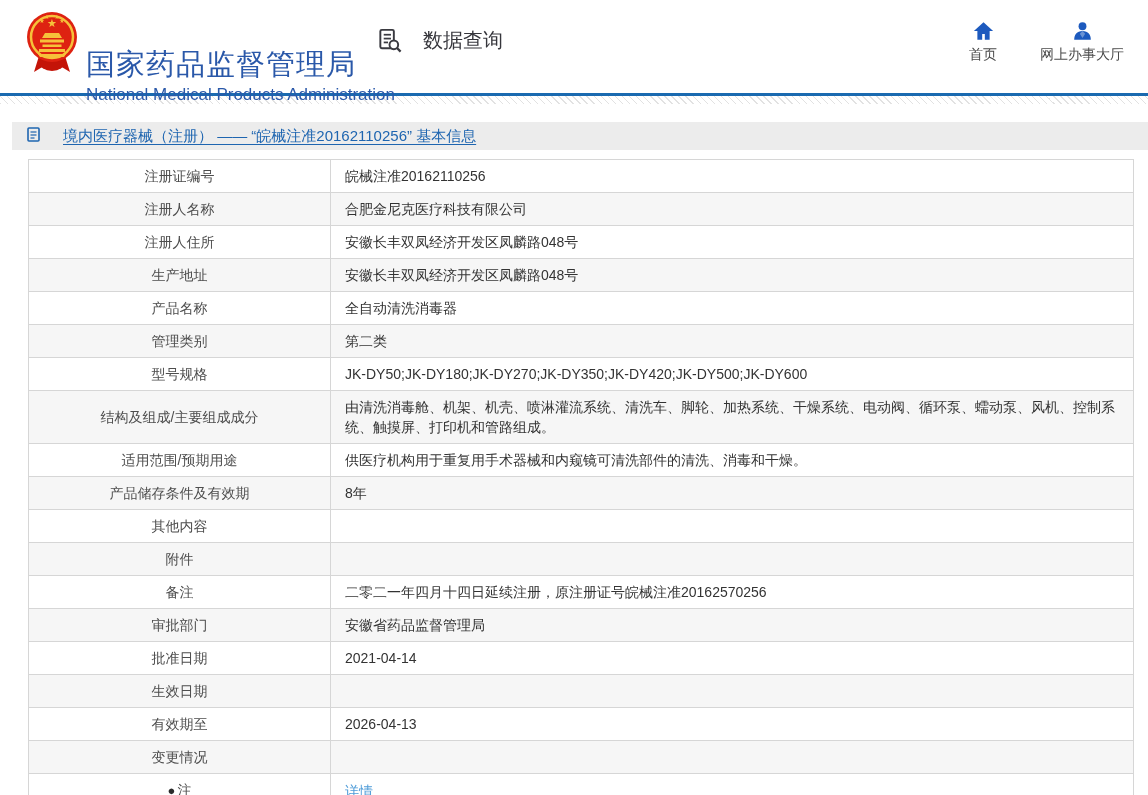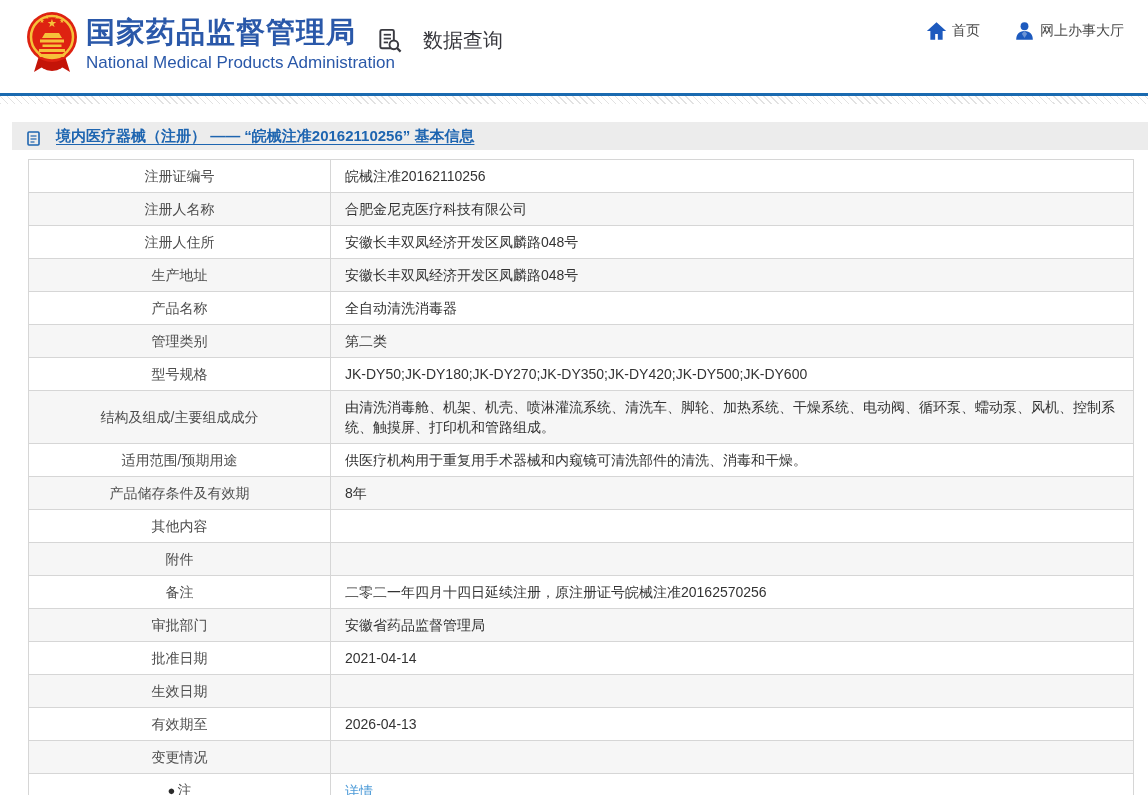--- a/index.html
+++ b/index.html
@@ -13,42 +13,42 @@
   }
   *{box-sizing:border-box;margin:0;padding:0;}
   body{
     width:1148px;height:795px;overflow:hidden;background:#fff;
     font-family:"Liberation Sans","DejaVu Sans",sans-serif;
   }
   
   .header{position:relative;height:93px;background:#fff;}
   .logo{position:absolute;left:26px;top:10px;width:52px;height:68px;cursor:pointer;}
   .title-block{position:absolute;left:86px;top:15px;}
-  .site-title{font-size:29px;font-weight:700;color:var(--brand-blue);letter-spacing:1px;line-height:34px;}
+  .site-title{font-size:29px;font-weight:400;color:var(--brand-blue);letter-spacing:1px;line-height:34px;margin-top:32px;}
   .site-subtitle{font-size:17px;color:var(--brand-blue);margin-top:4px;}
   .data-query{position:absolute;left:376px;top:27px;display:flex;align-items:center;gap:20px;cursor:pointer;}
   .data-query-label{font-size:20px;color:#36363c;}
   .top-nav{position:absolute;right:24px;top:21px;display:flex;gap:34px;}
-  .nav-item{display:flex;align-items:center;gap:5px;cursor:pointer;min-width:46px;}
+  .nav-item{display:flex;flex-direction:column;align-items:center;gap:5px;cursor:pointer;min-width:46px;}
   .nav-label{font-size:14px;color:#4a4a4a;white-space:nowrap;}
   
   .stripe-band{
     border-top:3px solid var(--divider-blue);
     height:11px;
     background:repeating-linear-gradient(45deg,#e2e2e2 0px,#e2e2e2 1px,#ffffff 1px,#ffffff 5px);
   }
   
   .page-title-bar{
     margin:18px 0 0 12px;height:28px;background:#ececec;
     display:flex;align-items:center;padding-left:15px;
   }
   .page-title{
-    display:flex;align-items:flex-end;gap:16px;
+    display:flex;align-items:flex-start;gap:23px;
     color:var(--title-link-blue);font-size:15px;
-    text-decoration:underline;text-underline-offset:3px;text-decoration-thickness:1px;font-weight:bold;
+    text-decoration:underline;text-underline-offset:3px;text-decoration-thickness:1px;
   }
   
   .table-wrap{margin:9px 14px 0 28px;}
   table.reg-table{width:1106px;border-collapse:collapse;table-layout:fixed;}
   .reg-table td{
     border:1px solid #d6d6d6;font-size:14px;line-height:20px;
     padding:6px 14px;color:#333;word-break:break-all;
   }
   .reg-table td.label{width:302px;text-align:center;color:#4d4d4d;}
   .reg-table tr:nth-child(even){background:#f6f6f6;}

